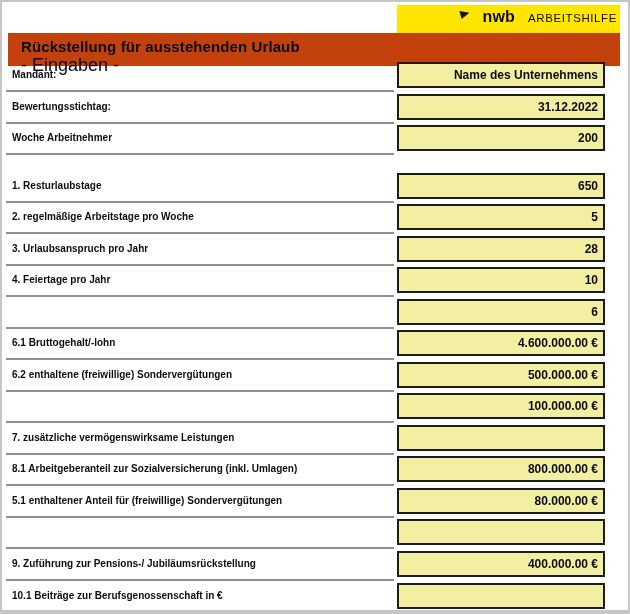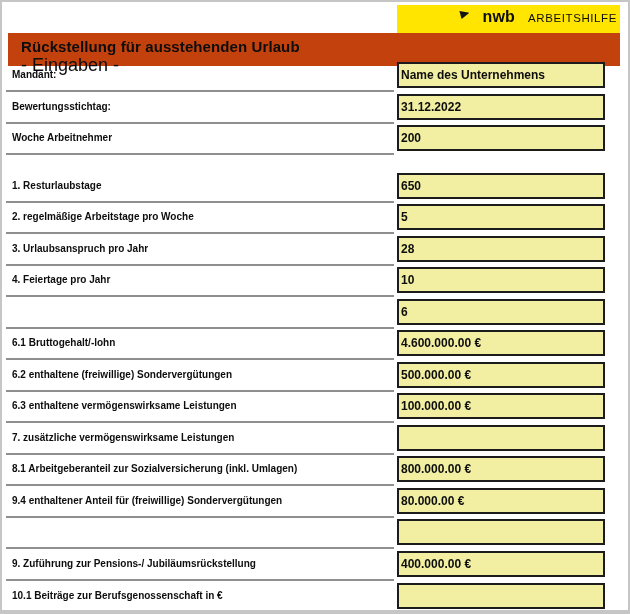--- a/index.html
+++ b/index.html
@@ -53,21 +53,21 @@
   .row-underline{
     position:absolute;left:4px;top:28px;width:388px;height:0;
     border-top:2px solid #8f8f8f;
   }
   .row-input{
     position:absolute;left:395px;top:0;width:208px;height:26px;
     box-sizing:border-box;
     background:#f2efa2;
     border:2px solid #1c1c1c;
     font-size:12px;font-weight:bold;
-    text-align:left;line-height:22px;
+    text-align:right;line-height:22px;
     padding:0 5px 0 2px;
     white-space:nowrap;overflow:hidden;
   }
 </style>
 </head>
 <body>
 
 <div class="screen">
 
   <div class="hdr-logo-block"></div>
@@ -134,39 +134,38 @@
     <div class="row-input">4.600.000.00 €</div>
   </div>
 
   <div class="row" style="top:360px">
     <div class="row-label">6.2 enthaltene (freiwillige) Sondervergütungen</div>
     <div class="row-underline"></div>
     <div class="row-input">500.000.00 €</div>
   </div>
 
   <div class="row" style="top:391px">
-    <div class="row-label">6.3 enthaltene vermögenswirksame Leistungen</div>
     <div class="row-underline"></div>
     <div class="row-input">100.000.00 €</div>
   </div>
 
   <div class="row" style="top:423px">
     <div class="row-label">7. zusätzliche vermögenswirksame Leistungen</div>
     <div class="row-underline"></div>
     <div class="row-input"></div>
   </div>
 
   <div class="row" style="top:454px">
     <div class="row-label">8.1 Arbeitgeberanteil zur Sozialversicherung (inkl. Umlagen)</div>
     <div class="row-underline"></div>
     <div class="row-input">800.000.00 €</div>
   </div>
 
   <div class="row" style="top:486px">
-    <div class="row-label">9.4 enthaltener Anteil für (freiwillige) Sondervergütungen</div>
+    <div class="row-label">5.1 enthaltener Anteil für (freiwillige) Sondervergütungen</div>
     <div class="row-underline"></div>
     <div class="row-input">80.000.00 €</div>
   </div>
 
   <div class="row" style="top:517px">
     <div class="row-underline"></div>
     <div class="row-input"></div>
   </div>
 
   <div class="row" style="top:549px">

